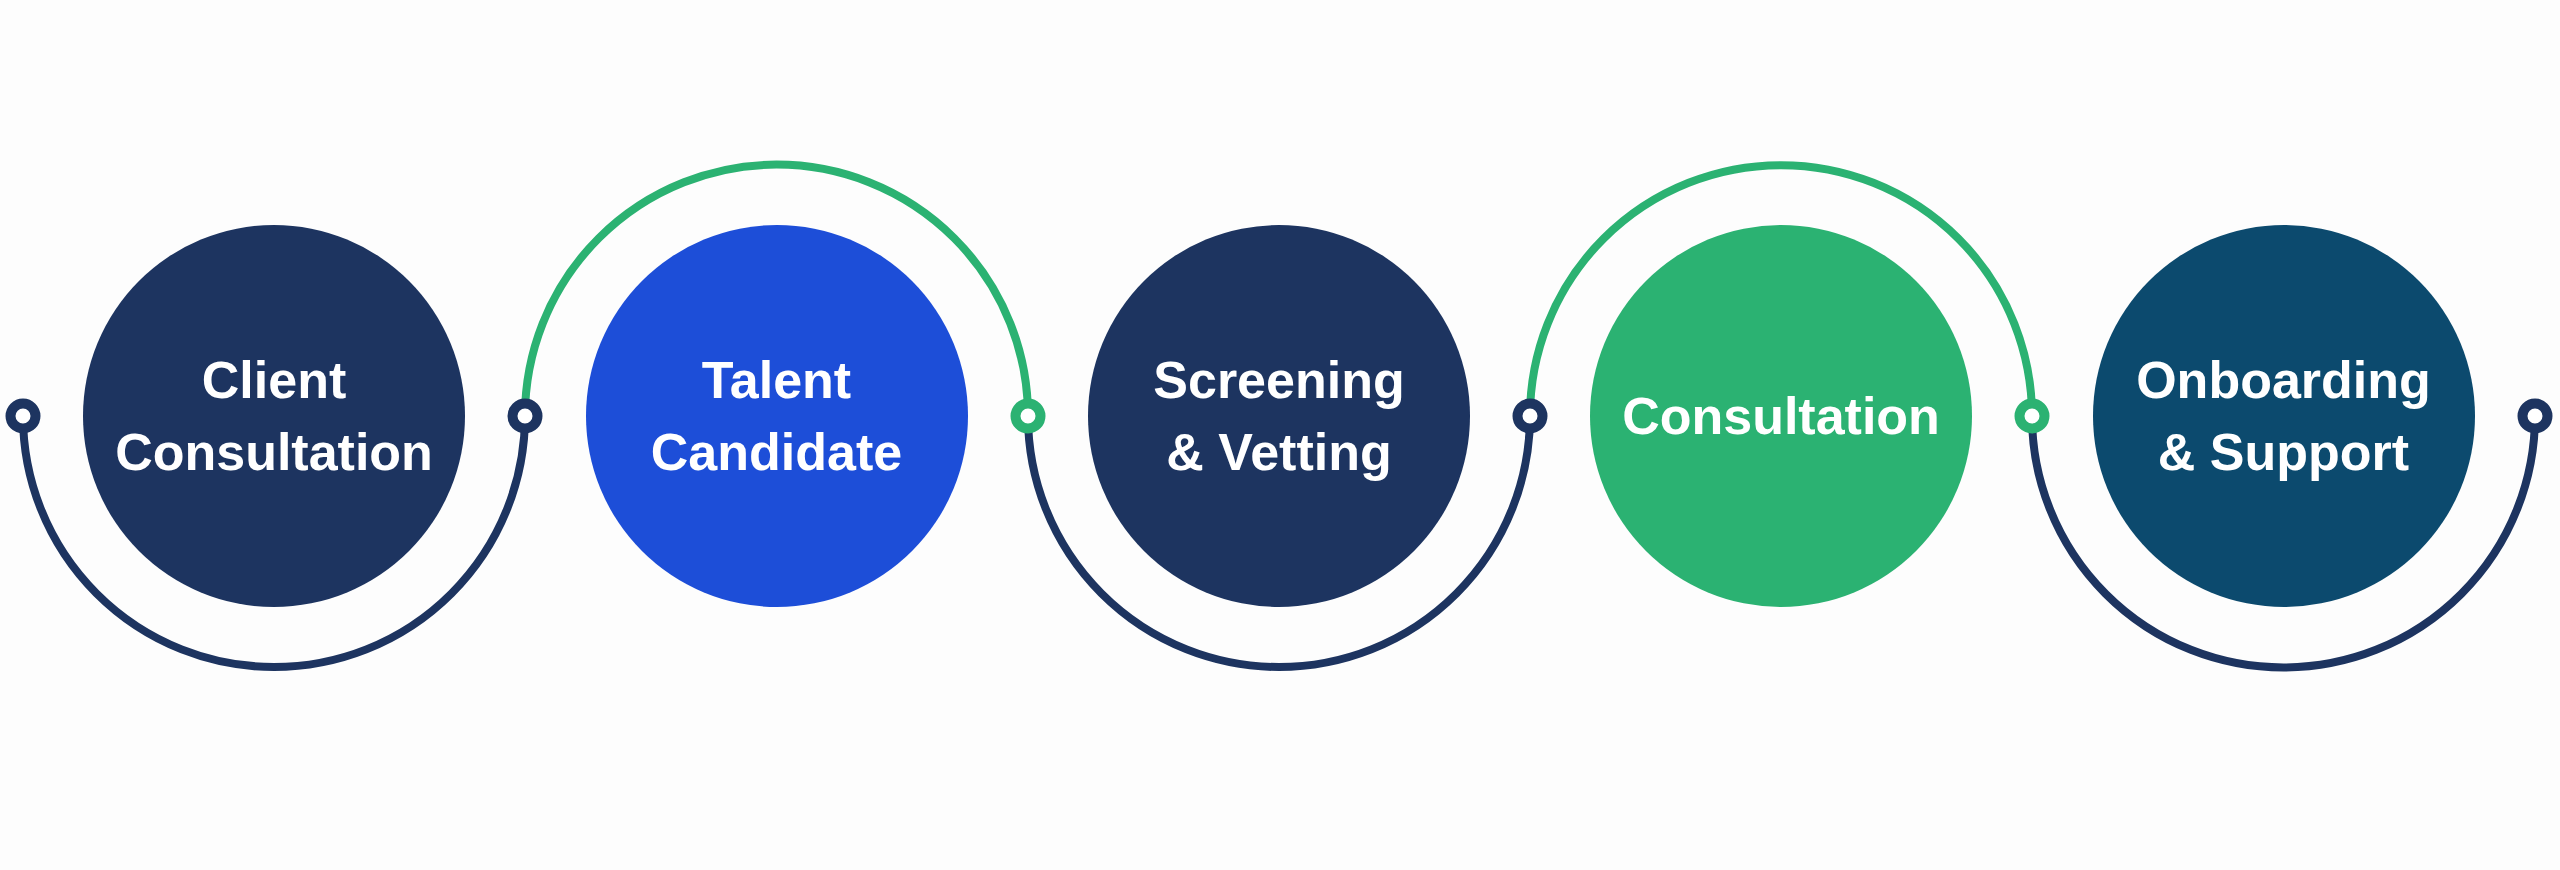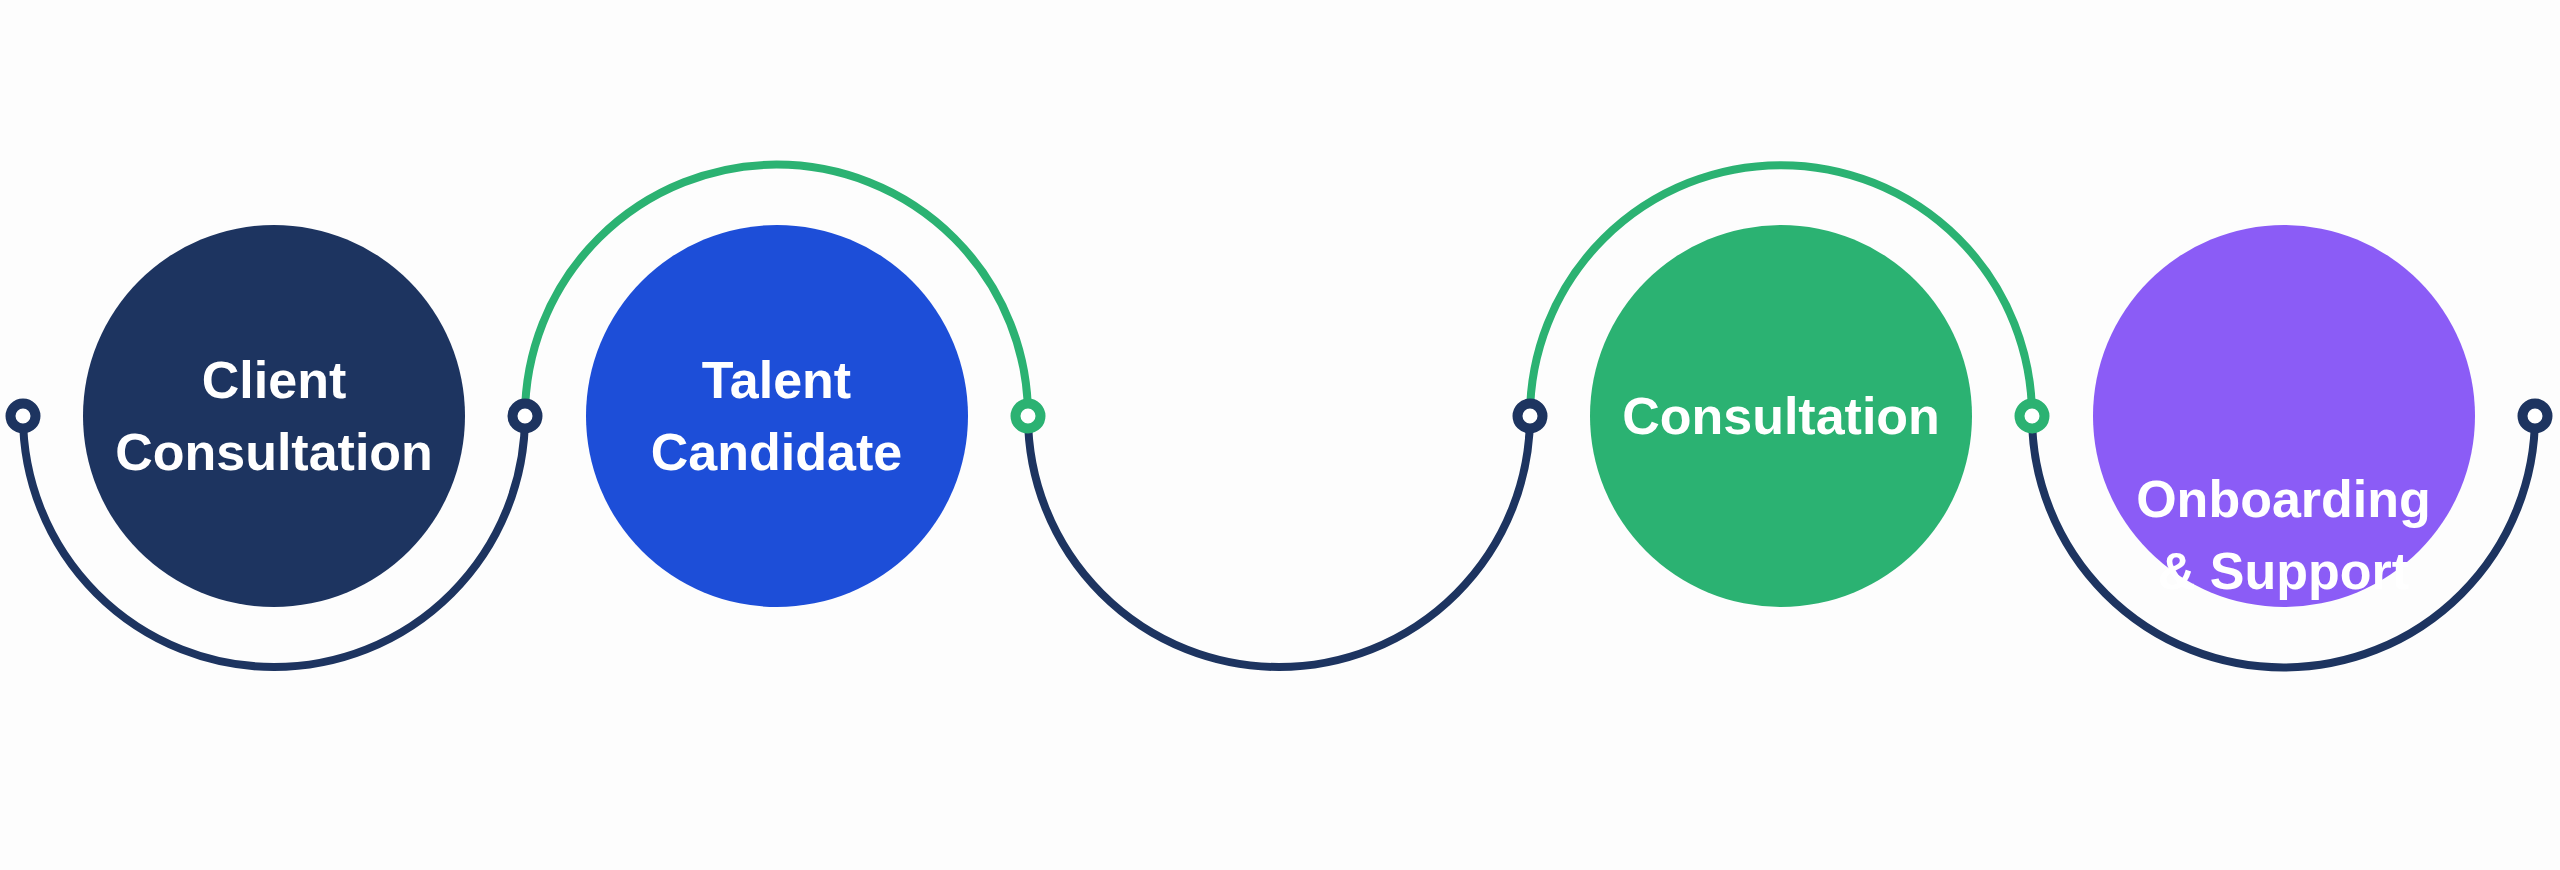--- a/index.html
+++ b/index.html
@@ -67,21 +67,25 @@
     </svg>
   <div class="steps-layer">
       <div class="step-circle" style="left: 83px; top: 225px; background: rgb(29, 52, 96);">
         <span>Client</span>
         <span>Consultation</span>
       </div>
       <div class="step-circle" style="left: 585.5px; top: 225px; background: #1d4ed8;">
         <span>Talent</span>
         <span>Candidate</span>
       </div>
+      <div class="step-circle" style="left: 1088px; top: 225px; background: rgb(29, 52, 96);">
+        <span>Screening</span>
+        <span>&amp; Vetting</span>
+      </div>
       <div class="step-circle" style="left: 1590px; top: 225px; background: rgb(43, 178, 114);">
         <span>Consultation</span>
       </div>
-      <div class="step-circle" style="left: 2092.5px; top: 225px; background: #8b5cf6; justify-content: flex-end;">
+      <div class="step-circle" style="left: 2092.5px; top: 225px; background: #0c4a6e;">
         <span>Onboarding</span>
         <span>&amp; Support</span>
       </div>
     </div>
 </div>
 
 </body></html>

